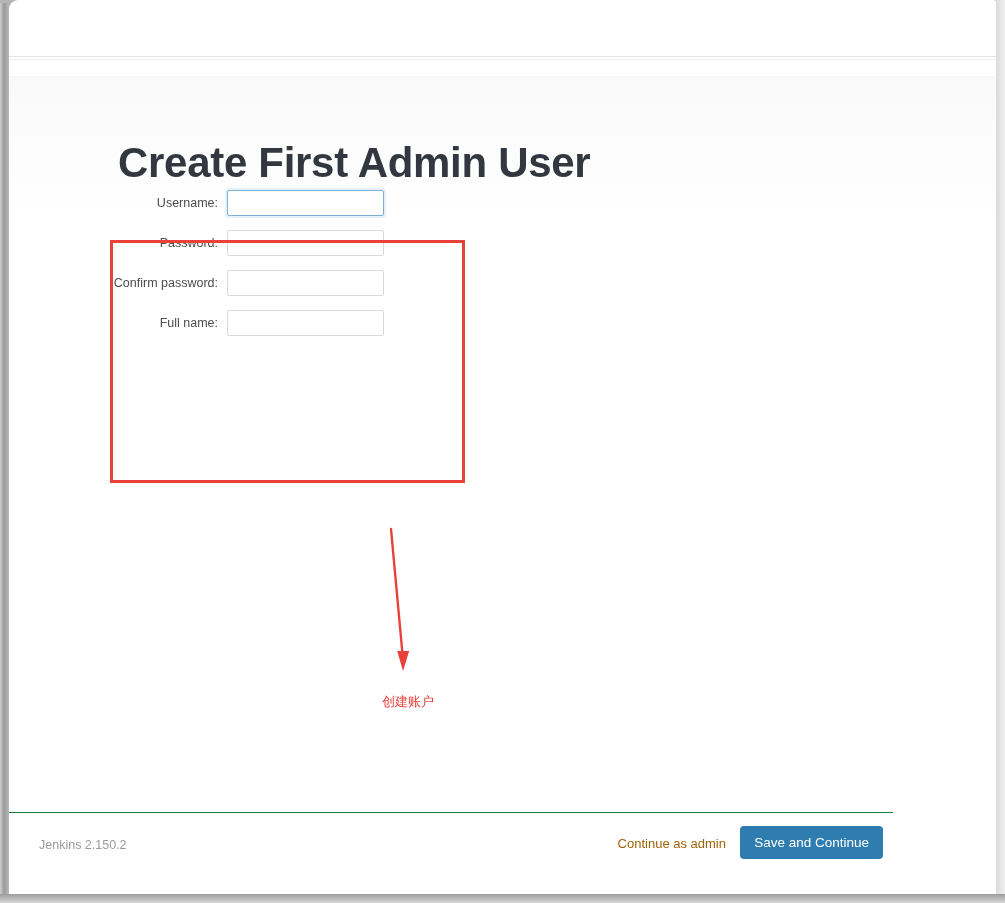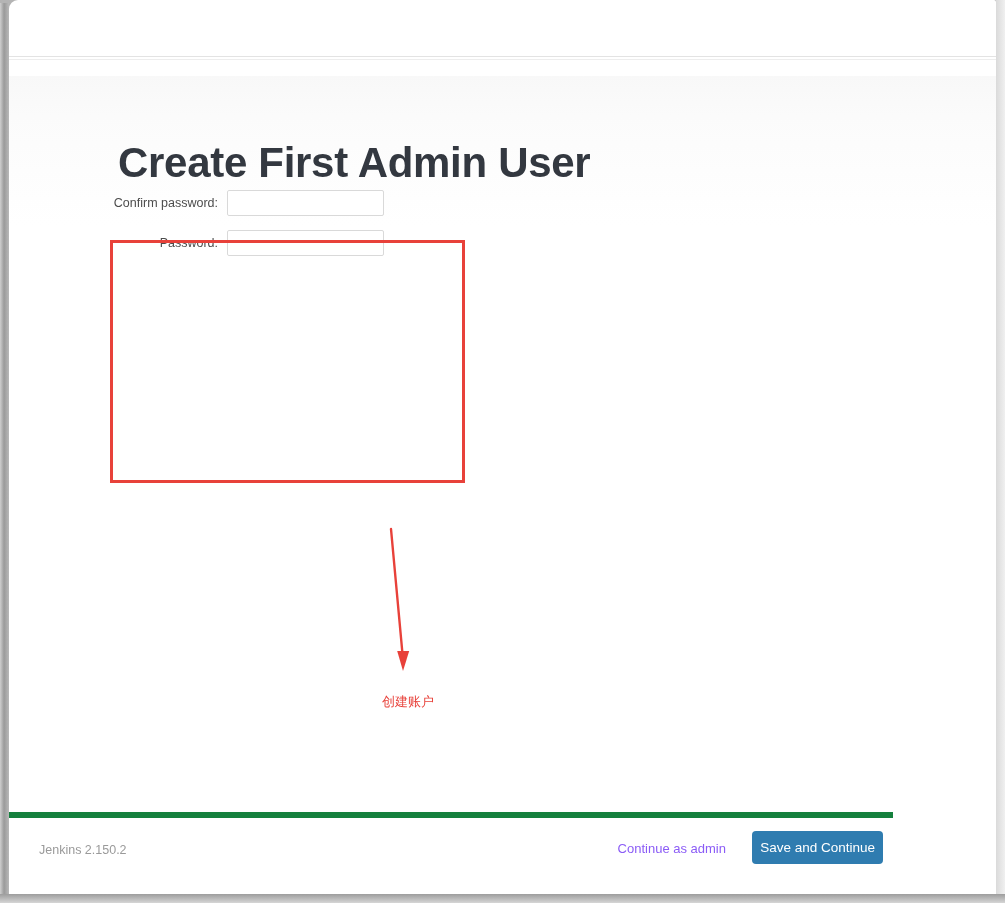--- a/index.html
+++ b/index.html
@@ -165,21 +165,21 @@
   }
 
   
   #app-footer {
     position: absolute;
     left: 0;
     top: 812px;
     width: 884px;
     height: 62px;
     background: #ffffff;
-    border-top: 6px solid #15803d;
+    border-top: 1px solid #15803d;
     box-sizing: border-box;
   }
   #version-label {
     position: absolute;
     left: 30px;
     top: 25px;
     font-size: 12.5px;
     color: #9a9a9a;
     white-space: nowrap;
   }
@@ -195,21 +195,21 @@
   #save-continue-button {
     position: absolute;
     right: 10px;
     top: 13px;
     background: #2f7cb0;
     color: #ffffff;
     border: none;
     border-radius: 4px;
     font-family: "Liberation Sans", sans-serif;
     font-size: 13.5px;
-    padding: 9px 8px;
+    padding: 9px 14px;
     cursor: pointer;
     white-space: nowrap;
   }
 
   
   #frame-left-edge {
     position: absolute;
     left: 0; top: 3px;
     width: 9px; height: 897px;
     background: linear-gradient(90deg, #cfcfcf 0%, #9a9a9a 45%, #b9b9b9 100%);
@@ -236,42 +236,50 @@
 
     <div id="header-rule-1"></div>
     <div id="header-rule-2"></div>
 
     <div id="main-content">
 
       <h1 id="page-title">Create First Admin User</h1>
 
       <div id="admin-form">
           <div class="form-row">
+            <label class="form-label">Username:</label>
+            <input class="form-input is-focused" type="text" style="">
+          </div>
+          <div class="form-row">
+            <label class="form-label">Password:</label>
+            <input class="form-input" type="password" style="">
+          </div>
+          <div class="form-row">
             <label class="form-label">Confirm password:</label>
             <input class="form-input" type="password" style="">
           </div>
           <div class="form-row">
-            <label class="form-label">Password:</label>
-            <input class="form-input" type="password" style="">
+            <label class="form-label">Full name:</label>
+            <input class="form-input" type="text" style="">
           </div>
         </div>
 
       <div id="annotation-box" style="border-color: rgb(232, 65, 58);"></div>
 
       <svg id="annotation-arrow" viewBox="0 0 50 160" xmlns="http://www.w3.org/2000/svg">
         <line x1="17" y1="8" x2="28.5" y2="133" stroke="#e8413a" stroke-width="2.4" stroke-linecap="round"></line>
         <polygon points="29,150 23.2,130 35.2,130" fill="#e8413a"></polygon>
       </svg>
 
       <div id="annotation-caption" style="color: rgb(232, 65, 58);">创建账户</div>
     </div>
 
     <div id="app-footer">
       <div id="version-label">Jenkins 2.150.2</div>
-      <a id="continue-as-link" href="#" style="color: #8b5cf6;">Continue as admin</a>
+      <a id="continue-as-link" href="#" style="color: #a16207;">Continue as admin</a>
       <button id="save-continue-button" style="background: rgb(47, 124, 176);">Save and Continue</button>
     </div>
 
   </div>
 
   <div id="frame-left-edge"></div>
   <div id="frame-right-edge"></div>
   <div id="frame-bottom-edge"></div>
 </div>
 

